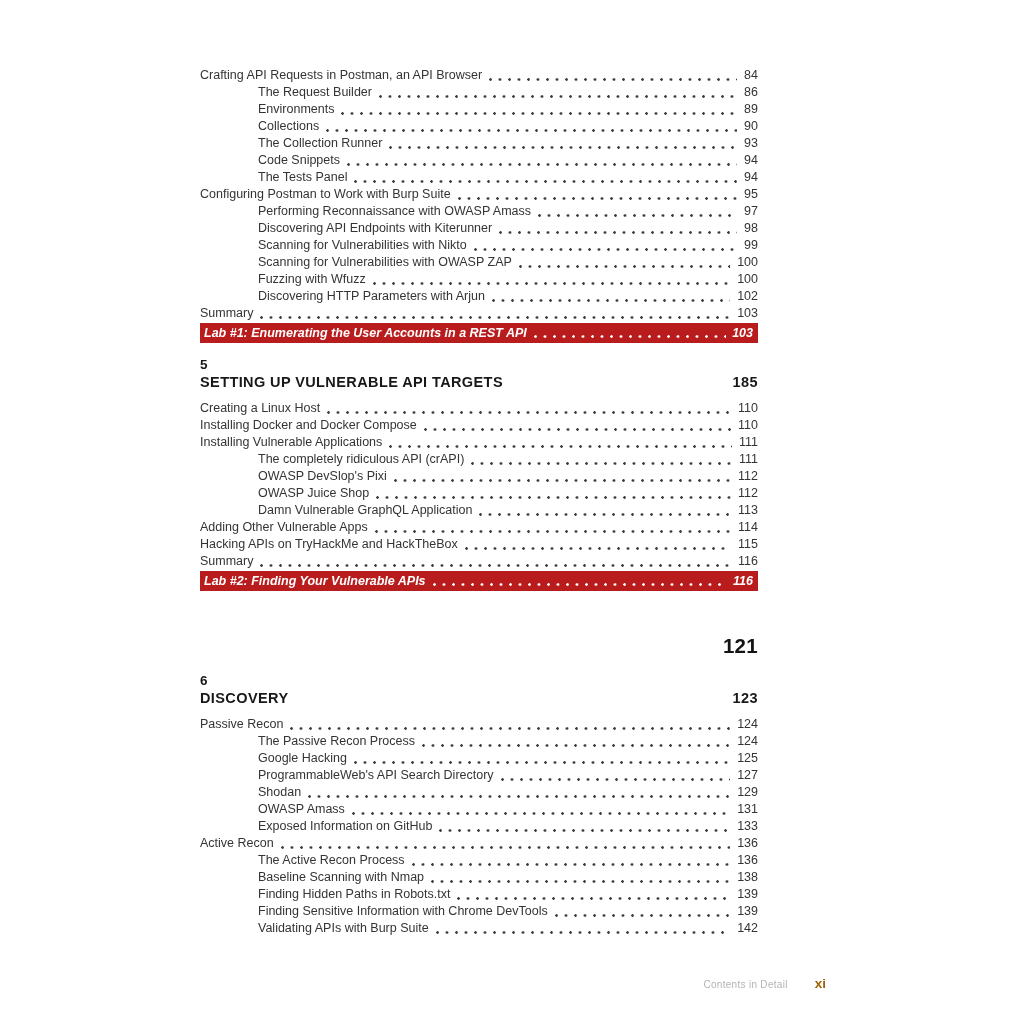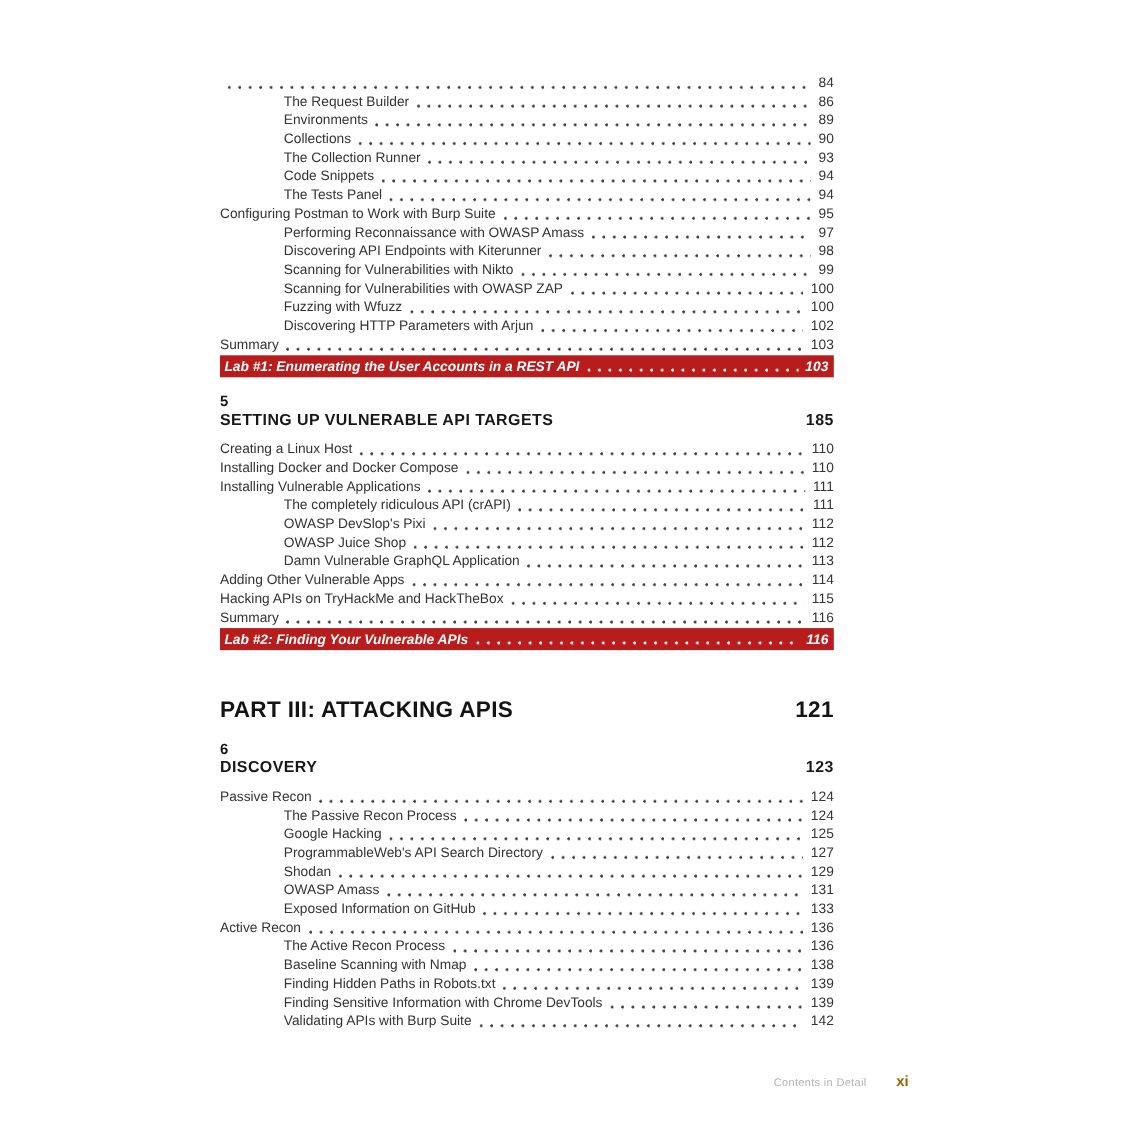--- a/index.html
+++ b/index.html
@@ -100,20 +100,21 @@
     font-weight: 700;
     color: #a16207;
     margin-left: 27px;
   }
 </style>
 </head>
 <body>
 
 <main class="toc">
     <div class="row entry">
+      <span class="lbl">Crafting API Requests in Postman, an API Browser</span>
       <span class="leader"></span>
       <span class="pg">84</span>
     </div>
     <div class="row entry indent">
       <span class="lbl">The Request Builder</span>
       <span class="leader"></span>
       <span class="pg">86</span>
     </div>
     <div class="row entry indent">
       <span class="lbl">Environments</span>
@@ -241,21 +242,20 @@
       <span class="lbl">Summary</span>
       <span class="leader"></span>
       <span class="pg">116</span>
     </div>
     <div class="row lab">
       <span class="lbl">Lab #2: Finding Your Vulnerable APIs</span>
       <span class="leader"></span>
       <span class="pg">116</span>
     </div>
     <div class="row part">
-      <span class="lbl">PART III: ATTACKING APIS</span>
       <span class="pg">121</span>
     </div>
     <div class="chapter">
       <div class="chnum">6</div>
       <div class="row chtitle">
         <span class="lbl">DISCOVERY</span>
         <span class="pg">123</span>
       </div>
     </div>
     <div class="row entry">

